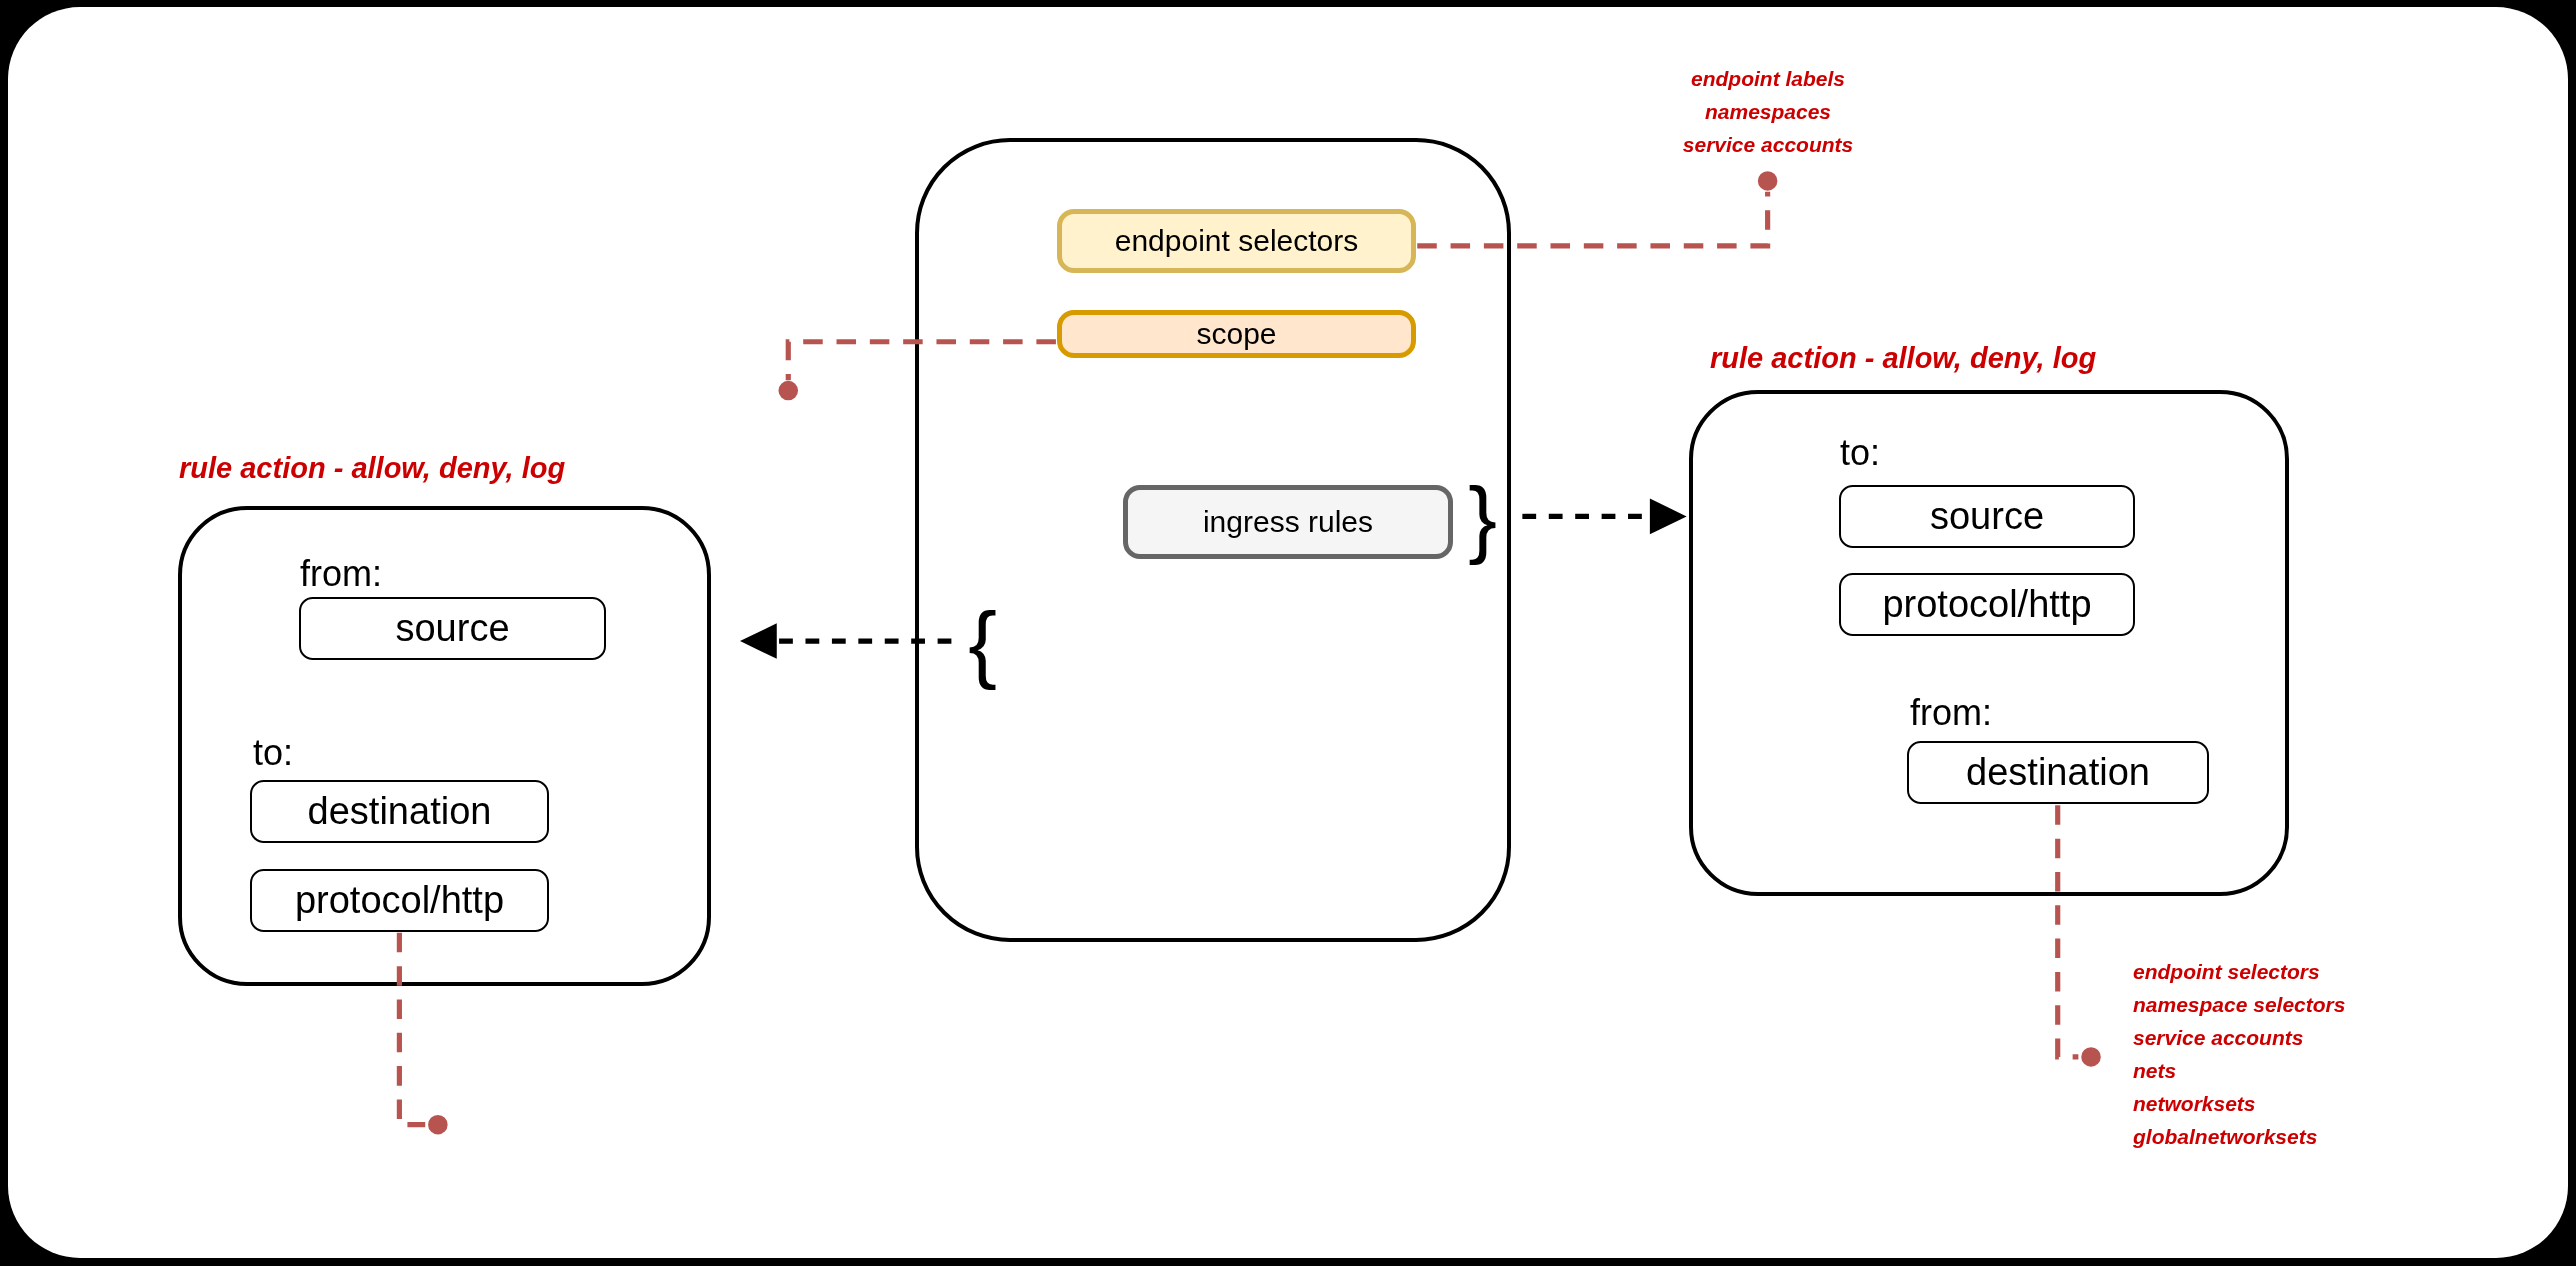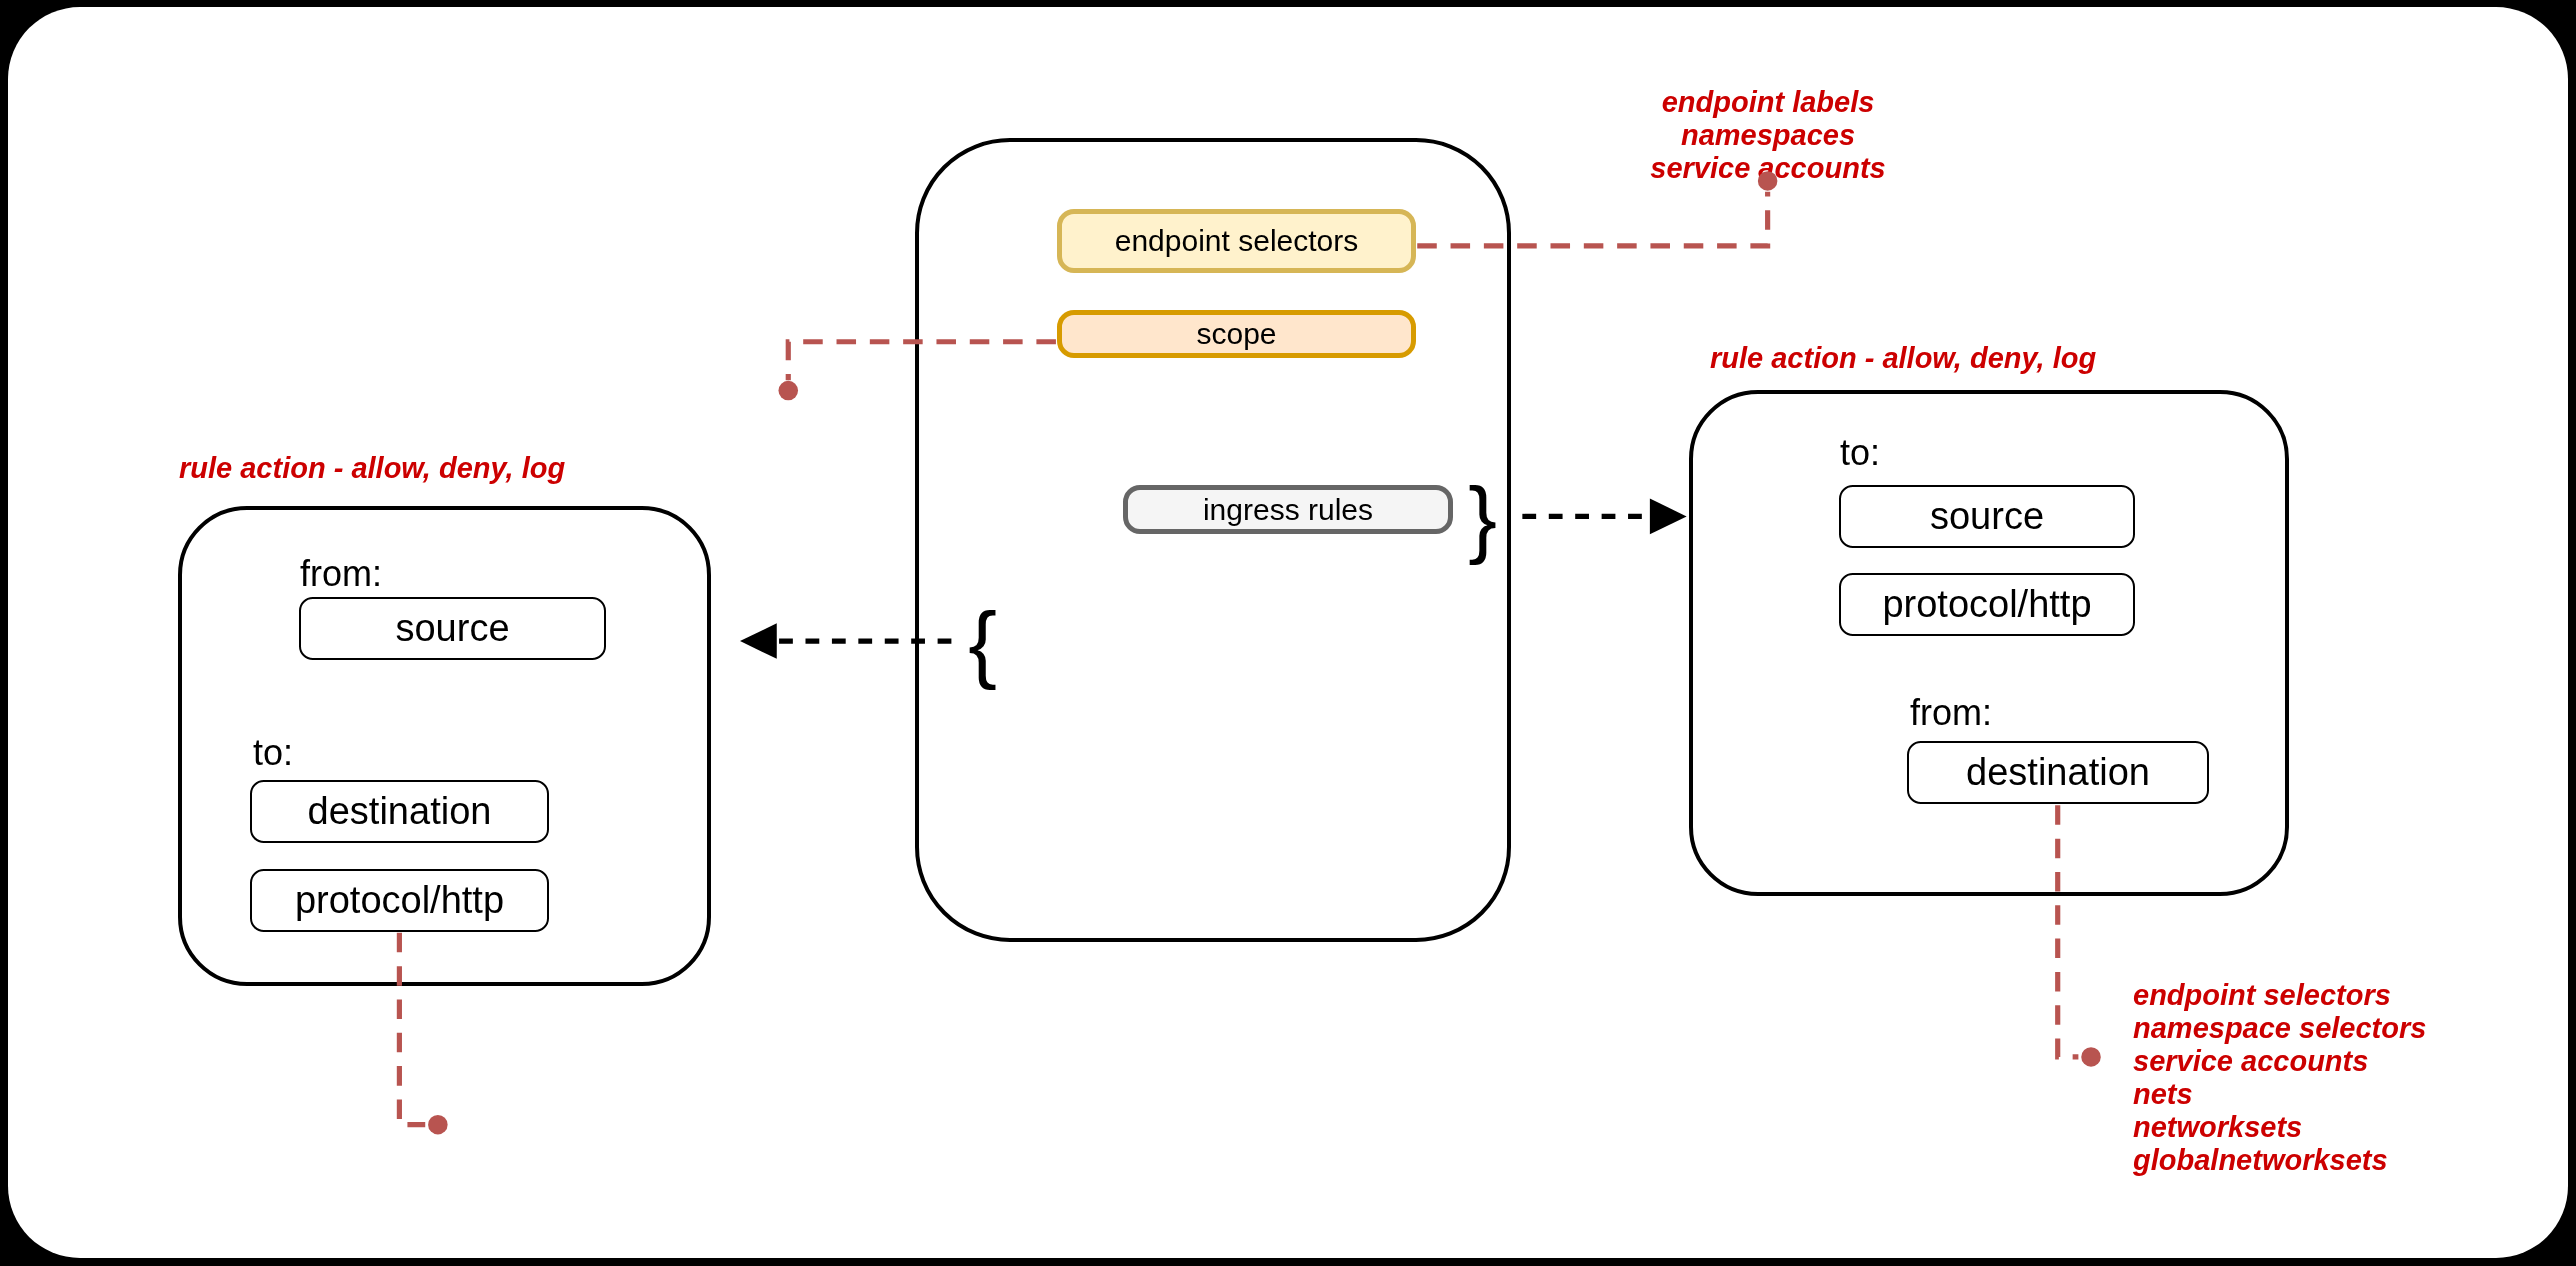--- a/index.html
+++ b/index.html
@@ -16,39 +16,39 @@
   
   .frame{position:absolute;border:4.6px solid var(--ink);border-radius:86px;background:transparent;}
   #central-container{left:915px;top:138px;width:596px;height:804px;border-radius:95px;}
   #left-rule-box{left:178px;top:506px;width:533px;height:480px;border-radius:69px;}
   #right-rule-box{left:1689px;top:390px;width:600px;height:506px;border-radius:69px;}
   
   .node{position:absolute;display:flex;align-items:center;justify-content:center;
         font-size:30px;color:var(--ink);border-radius:17px;white-space:nowrap;}
   #box-endpoint-selectors{left:1057px;top:209px;width:359px;height:64px;background:var(--yfill);border:5.7px solid var(--ystroke);}
   #box-scope{left:1057px;top:310px;width:359px;height:48px;background:var(--ofill);border:5.7px solid var(--ostroke);}
-  #box-ingress{left:1123px;top:485px;width:330px;height:49px;background:var(--gfill);border:5.7px solid var(--gstroke);}
+  #box-ingress{left:1123px;top:485px;width:330px;height:74px;background:var(--gfill);border:5.7px solid var(--gstroke);}
   #box-egress{left:1009px;top:610px;width:311px;height:63px;background:var(--gfill);border:5.7px solid var(--gstroke);}
   
   .slot{position:absolute;display:flex;align-items:center;justify-content:center;
         font-size:38px;color:var(--ink);background:#fff;border:2.3px solid var(--ink);border-radius:13.8px;white-space:nowrap;}
   #l-source{left:299px;top:597px;width:307px;height:63px;}
   #l-destination{left:250px;top:780px;width:299px;height:63px;}
   #l-protocol{left:250px;top:869px;width:299px;height:63px;}
   #r-source{left:1839px;top:485px;width:296px;height:63px;}
   #r-protocol{left:1839px;top:573px;width:296px;height:63px;}
   #r-destination{left:1907px;top:741px;width:302px;height:63px;}
   
   .klabel{position:absolute;font-size:36px;color:var(--ink);white-space:nowrap;}
   #l-from{left:300px;top:553px;}
   #l-to{left:253px;top:732px;}
   #r-to{left:1840px;top:432px;}
   #r-from{left:1910px;top:692px;}
   
-  .note{position:absolute;color:var(--red);font-size:29px;font-weight:bold;font-style:italic;line-height:33px;white-space:nowrap;margin-top:24px;}
+  .note{position:absolute;color:var(--red);font-size:21px;font-weight:bold;font-style:italic;line-height:33px;white-space:nowrap;}
   .note.center{text-align:center;}
   #note-top-right{left:1538px;top:62px;width:460px;}
   #note-namespace{left:607px;top:411px;width:345px;}
   #note-protocols{left:488px;top:1069px;}
   #note-destination{left:2133px;top:955px;line-height:33px;}
   #title-left{left:179px;top:452px;width:402px;}
   #title-right{left:1710px;top:342px;width:402px;}
   .title{position:absolute;color:var(--red);font-size:29px;font-weight:bold;font-style:italic;text-align:left;white-space:nowrap;}
   
   .brace{position:absolute;font-size:86px;color:var(--ink);line-height:1;display:flex;align-items:center;justify-content:center;

